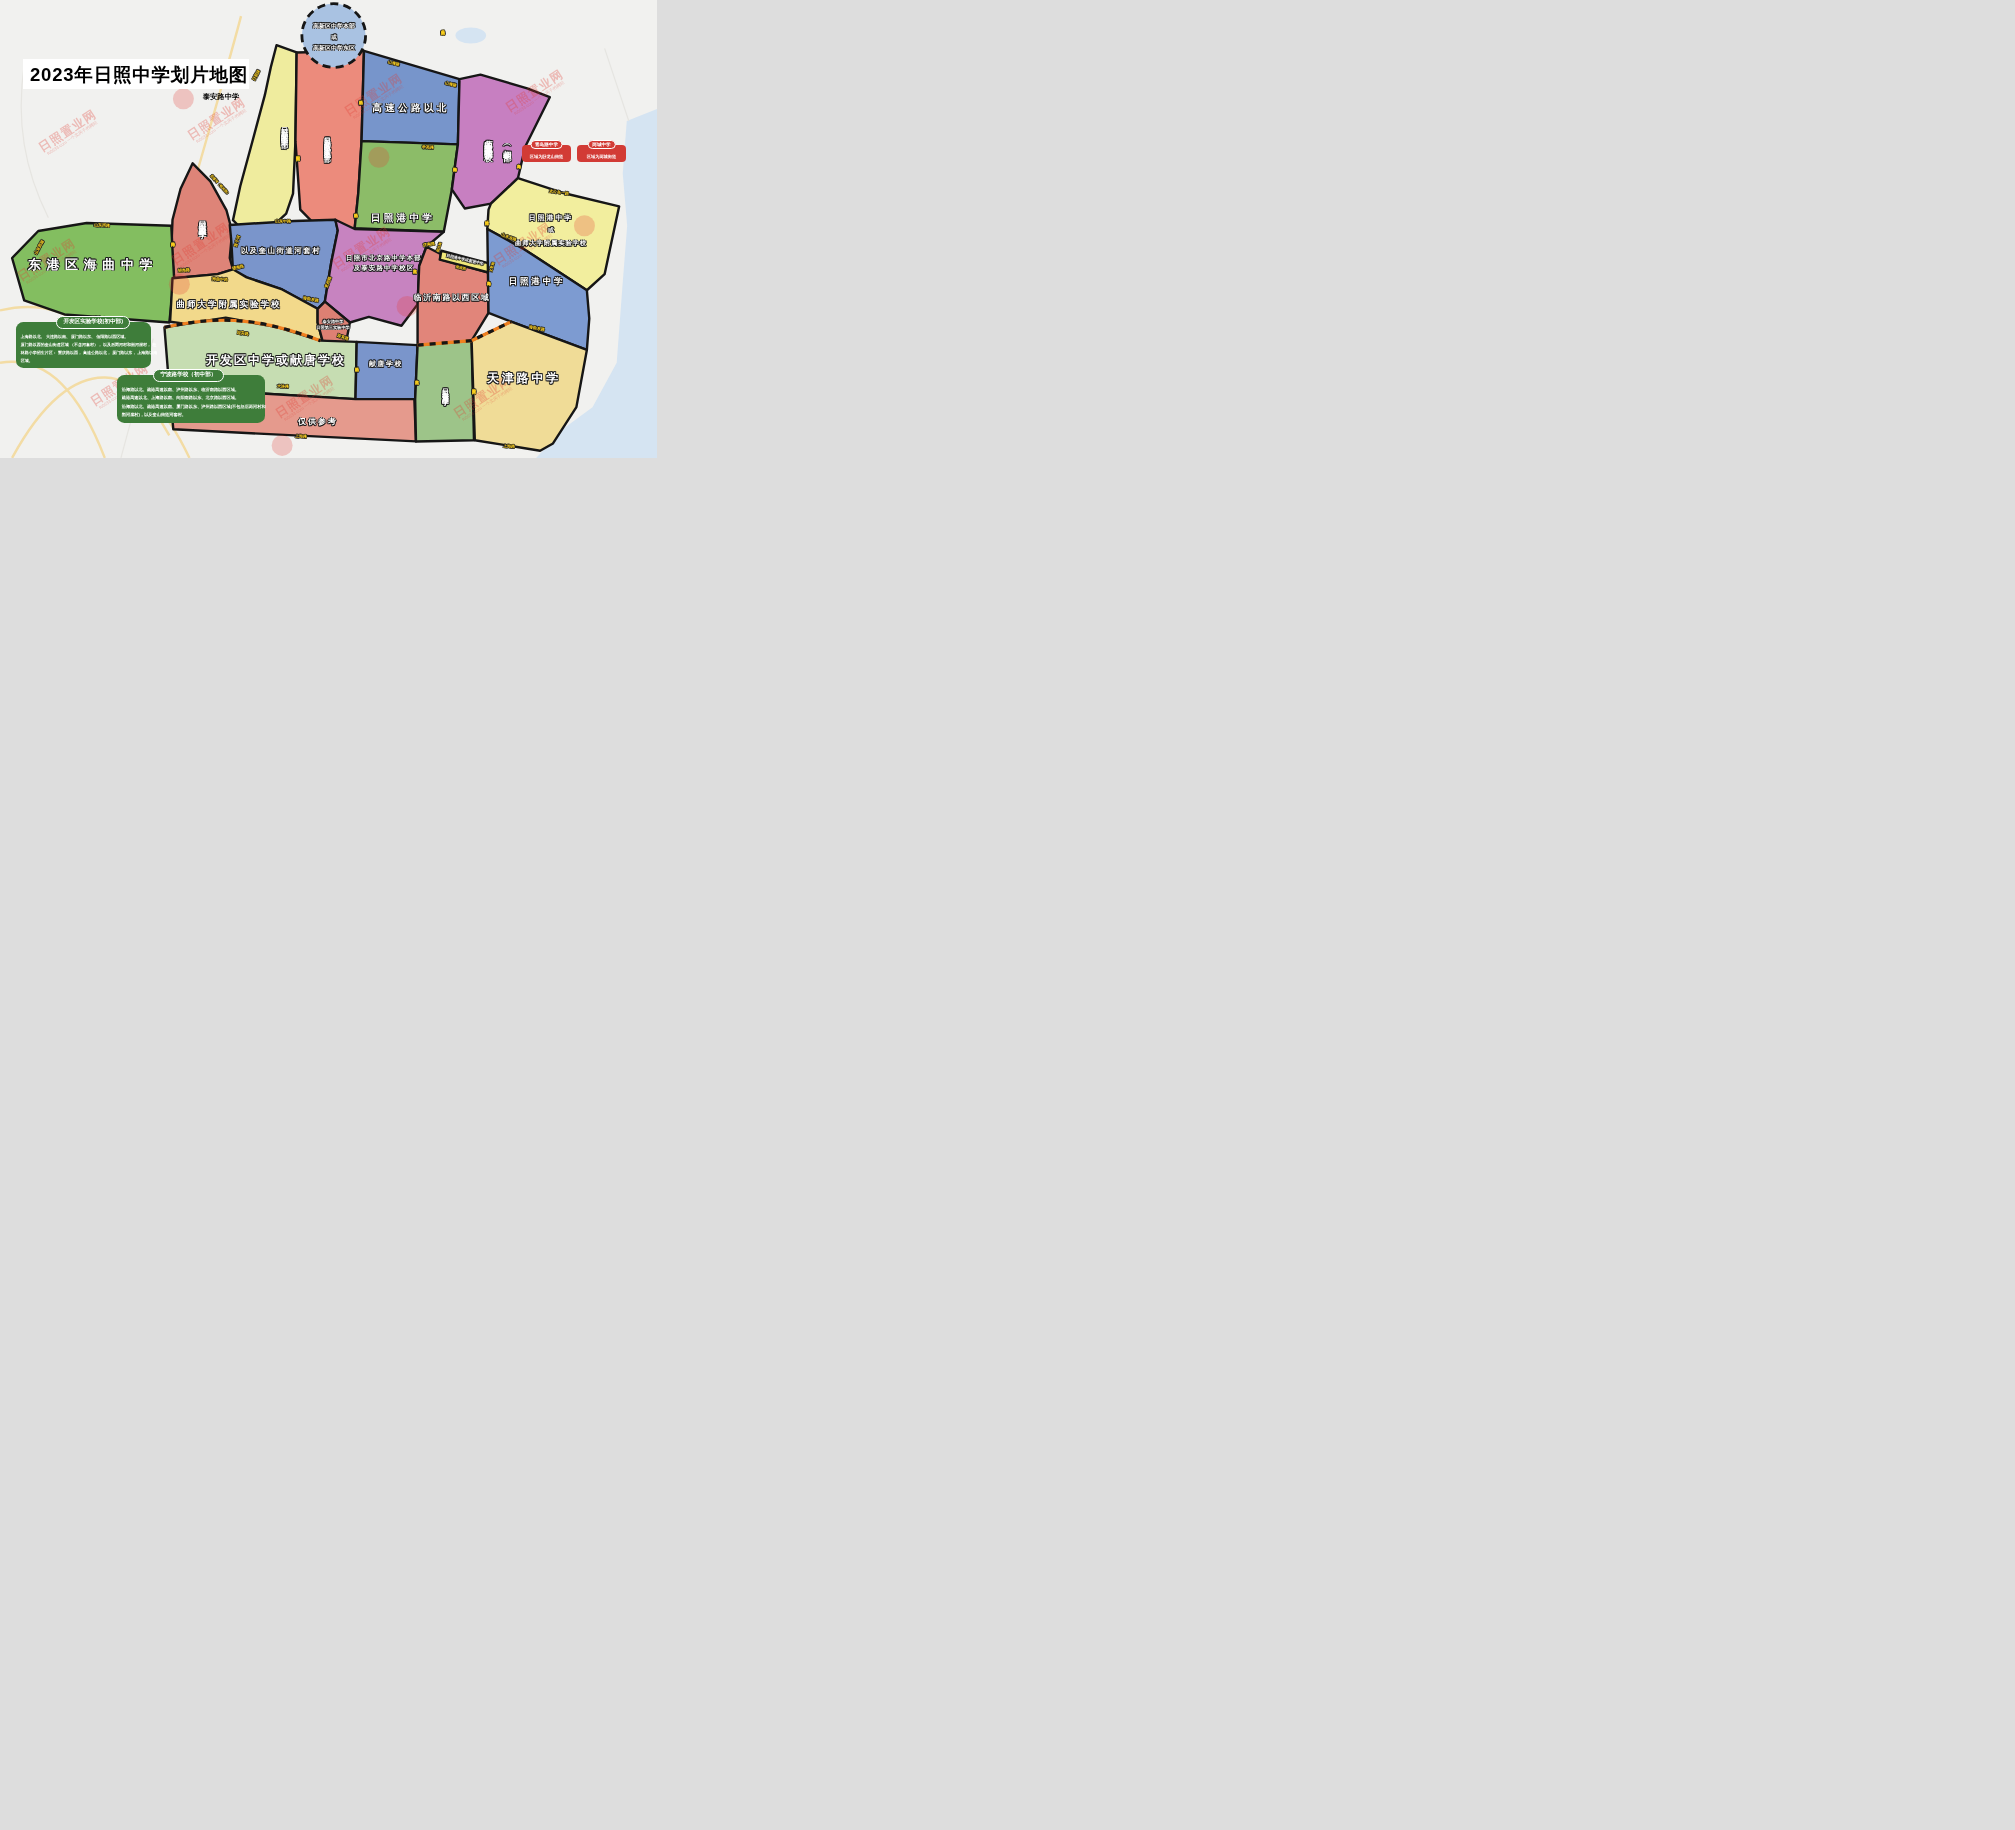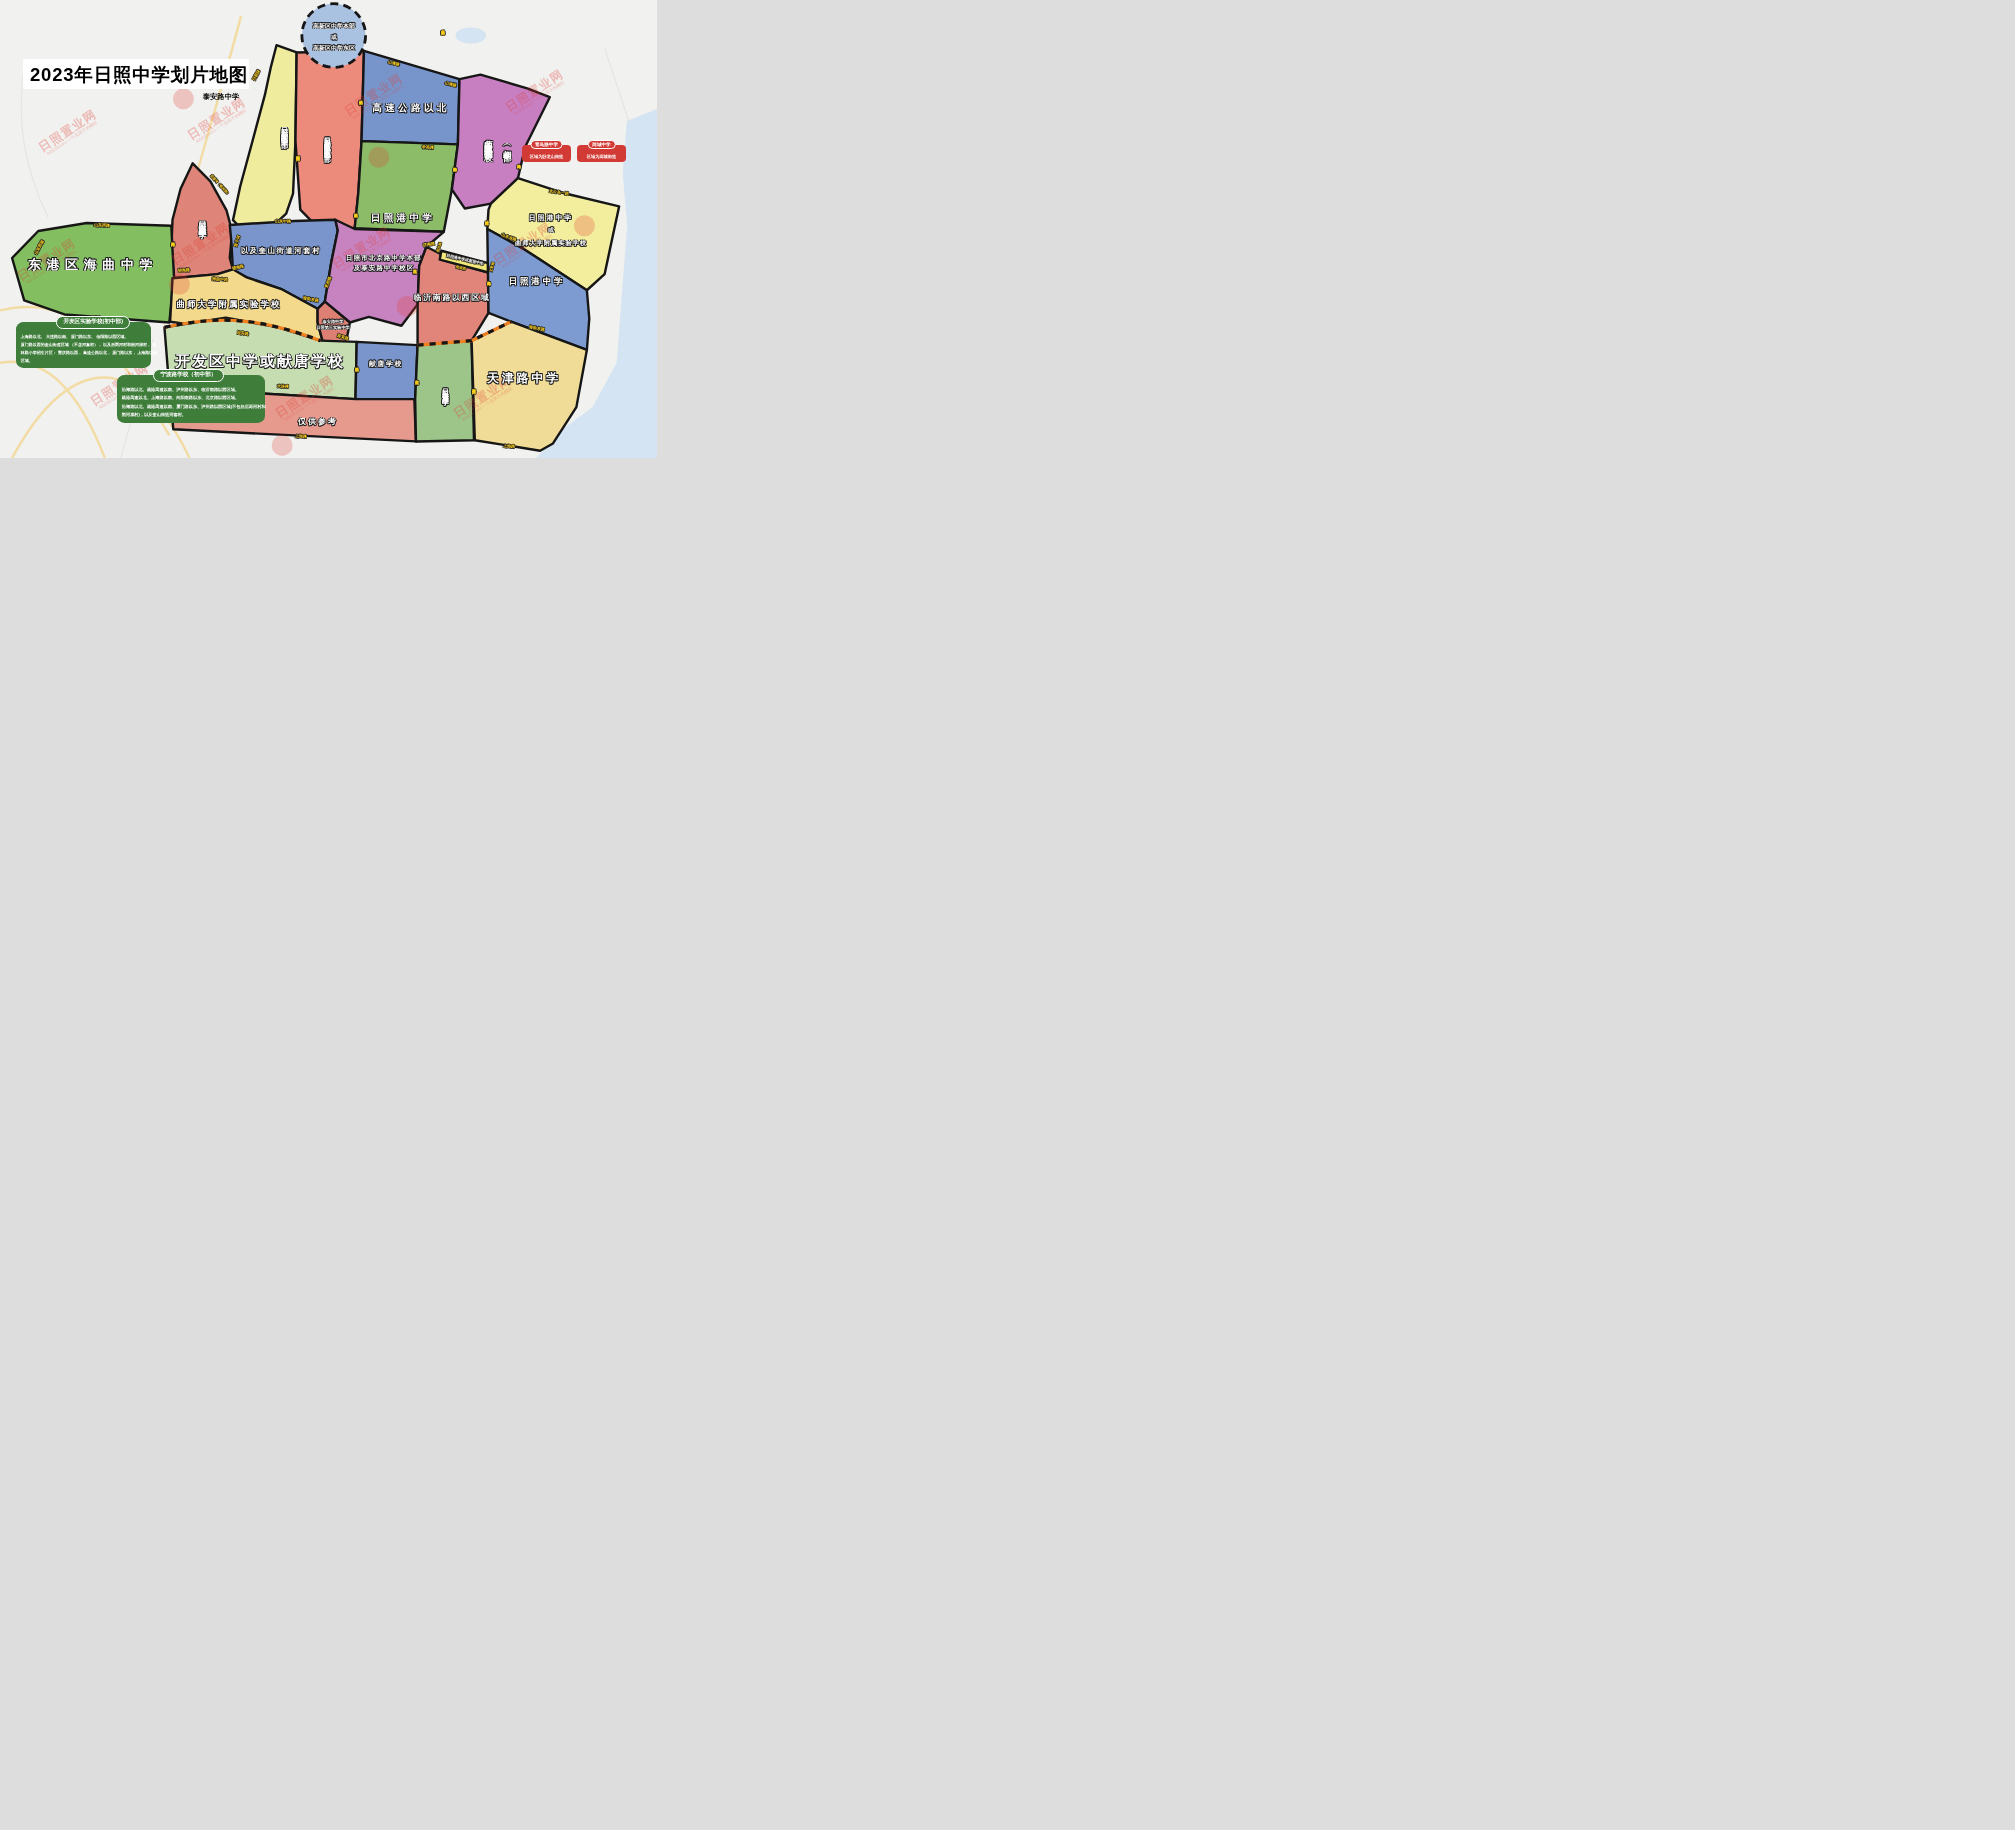--- a/index.html
+++ b/index.html
@@ -167,21 +167,21 @@
 <div class="lbl" style="left:93px;top:265px;font-size:13px;letter-spacing:5.6px">东港区海曲中学</div>
 <div class="lbl" style="left:281px;top:251px;font-size:7.3px;letter-spacing:1.6px">以及奎山街道河套村</div>
 <div class="lbl" style="left:384px;top:258px;font-size:6.4px;letter-spacing:1.2px">日照市北京路中学本部</div>
 <div class="lbl" style="left:384px;top:268px;font-size:6.4px;letter-spacing:1.2px">及泰安路中学校区</div>
 <div class="lbl" style="left:229px;top:305px;font-size:8.5px;letter-spacing:2px">曲师大学附属实验学校</div>
 <div class="lbl" style="left:333px;top:322px;font-size:4.2px">泰安路中学</div>
 <div class="lbl" style="left:333px;top:328px;font-size:4.2px">日照第三实验中学</div>
 <div class="lbl" style="left:452px;top:298px;font-size:8px;letter-spacing:1.6px">临沂南路以西区域</div>
 <div class="lbl" style="left:465px;top:260px;font-size:3.8px;transform:translate(-50%,-50%) rotate(13deg)">日照港中学或新营中学</div>
 <div class="lbl" style="left:537px;top:282px;font-size:8.5px;letter-spacing:2.8px">日照港中学</div>
-<div class="lbl" style="left:260px;top:361px;font-size:15px;letter-spacing:2px">开发区中学或献唐学校</div>
+<div class="lbl" style="left:276px;top:361px;font-size:12px;letter-spacing:2px">开发区中学或献唐学校</div>
 <div class="lbl" style="left:386px;top:364px;font-size:6.9px;letter-spacing:1.6px">献唐学校</div>
 <div class="lbl" style="left:318px;top:422px;font-size:8px;letter-spacing:2px">仅供参考</div>
 <div class="lbl vert" style="left:445px;top:389px;font-size:6.9px">日照市金海岸中学</div>
 <div class="lbl" style="left:524px;top:379px;font-size:12px;letter-spacing:2.8px">天津路中学</div>
 
 <div class="road" style="left:394px;top:63px;transform:translate(-50%,-50%) rotate(13deg)">山海路</div>
 <div class="road" style="left:451px;top:84px;transform:translate(-50%,-50%) rotate(13deg)">山海路</div>
 <div class="road roadv" style="left:443px;top:26.6px;transform:translate(-50%,-50%)">临沂北路</div>
 <div class="road roadv" style="left:361px;top:97px;transform:translate(-50%,-50%)">临沂路</div>
 <div class="road roadv" style="left:356px;top:210px;transform:translate(-50%,-50%)">临沂路</div>

